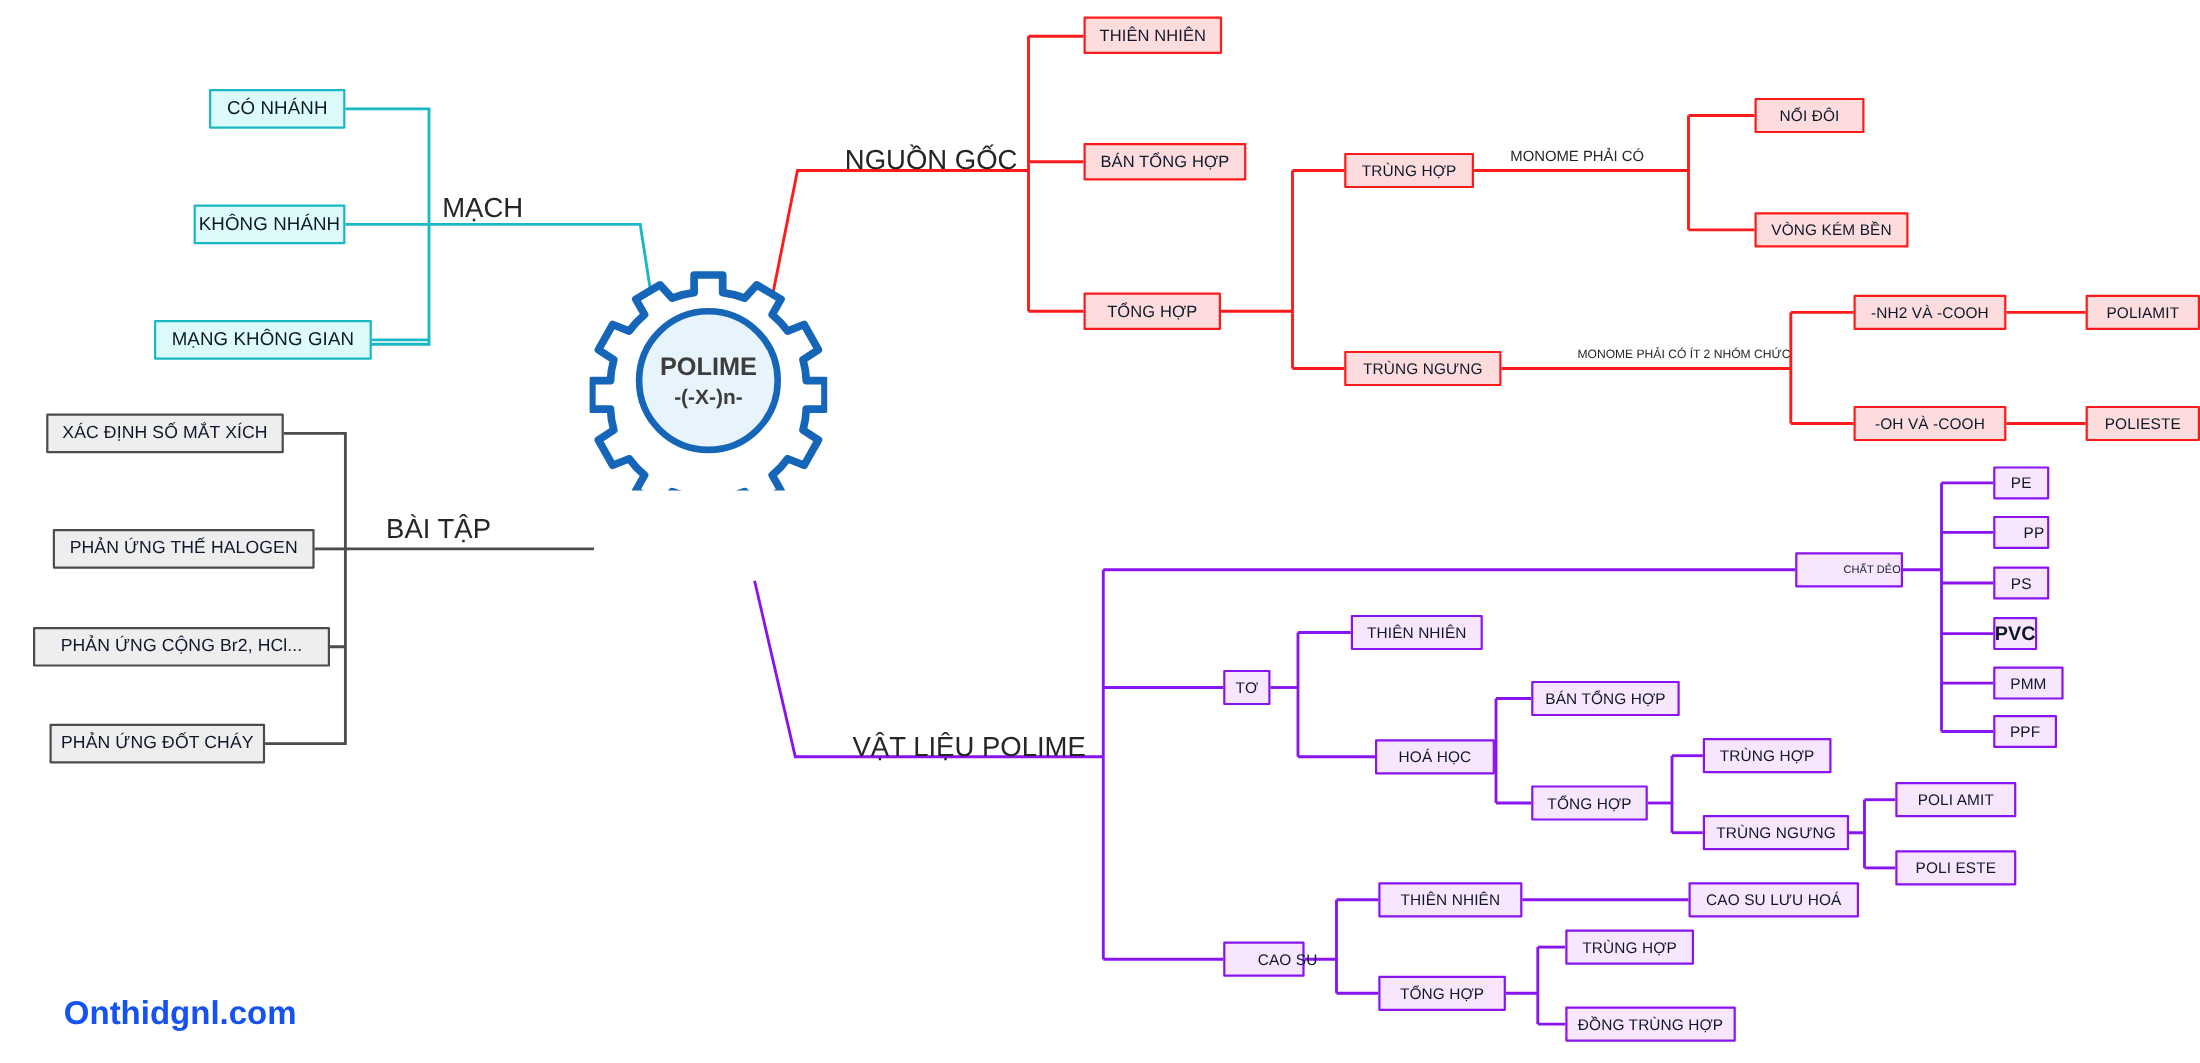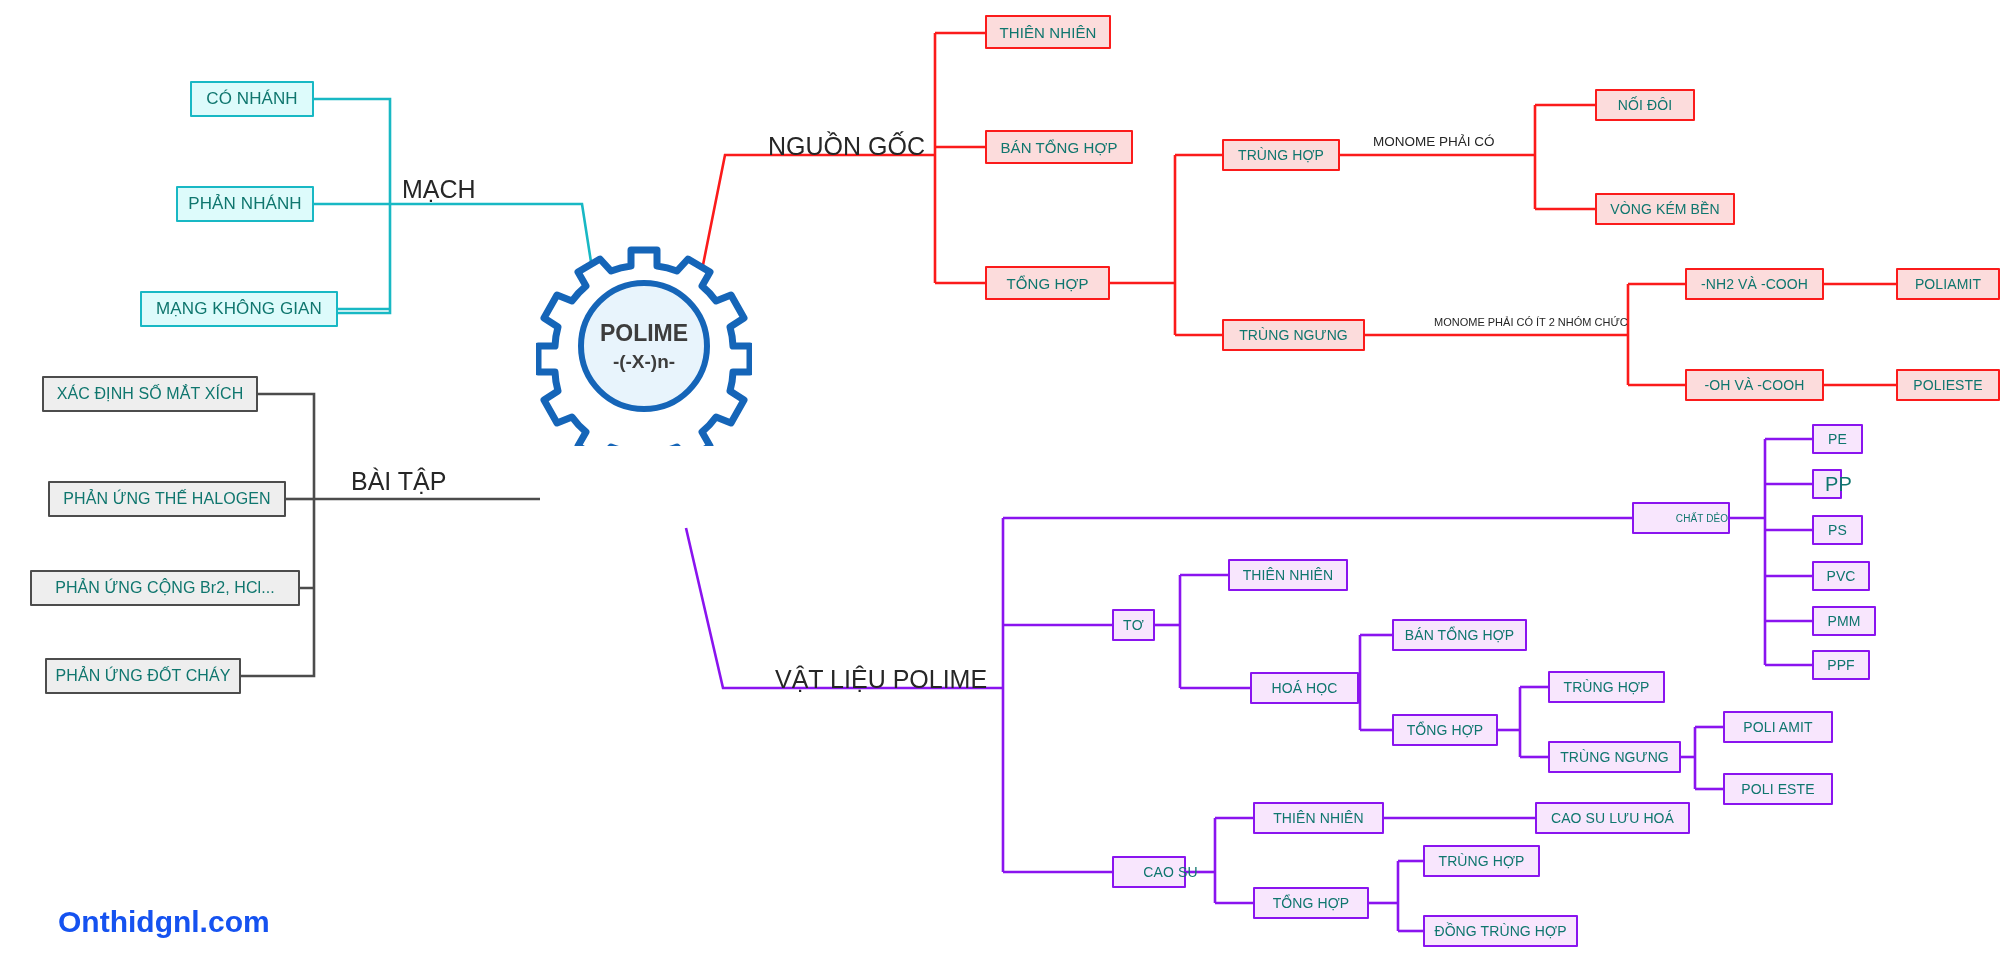--- a/index.html
+++ b/index.html
@@ -6,21 +6,21 @@
   html,body{margin:0;padding:0;background:#ffffff;}
   body{
     width:2000px;height:966px;overflow:hidden;position:relative;
     font-family:"Liberation Sans","DejaVu Sans",sans-serif;
   }
   #canvas{position:absolute;inset:0;width:2000px;height:966px;}
   .nodebox{
     position:absolute;box-sizing:border-box;
     display:flex;align-items:center;justify-content:center;
     border-radius:1px;white-space:nowrap;
-    color:#0f766e;letter-spacing:.1px;
+    color:#0f172a;letter-spacing:.1px;
   }
   
   .t-cyan  {background:#ddfbfb;border:2px solid #18b8c4;}
   .t-gray  {background:#eeeeee;border:2px solid #4c4c4c;}
   .t-red   {background:#fcdcdc;border:2px solid #fb1b1b;}
   .t-purple{background:#f8e6fd;border:2px solid #8a14ef;}
   .plainlabel{
     position:absolute;white-space:nowrap;color:#262626;
     display:flex;align-items:center;
   }
@@ -151,21 +151,21 @@
   <circle cx="108" cy="100" r="63" fill="#e8f4fc" stroke="#1565b8" stroke-width="6"></circle>
 </svg>
 <div id="gear-text">
   <div id="gear-title">POLIME</div>
   <div id="gear-sub">-(-X-)n-</div>
 </div>
 
 <div class="plainlabel lbl-branch" style="left:402px;top:175px;">MẠCH</div>
 
 <div class="nodebox t-cyan" style="left:190px;top:81px;width:124px;height:36px;font-size:17px;">CÓ NHÁNH</div>
-<div class="nodebox t-cyan" style="left:176px;top:186px;width:138px;height:36px;font-size:17px;">PHẢN NHÁNH</div>
+<div class="nodebox t-cyan" style="left:176px;top:186px;width:138px;height:36px;font-size:17px;">KHÔNG NHÁNH</div>
 <div class="nodebox t-cyan" style="left:140px;top:291px;width:198px;height:36px;font-size:17px;">MẠNG KHÔNG GIAN</div>
 
 <div class="plainlabel lbl-branch" style="left:351px;top:467px;">BÀI TẬP</div>
 
 <div class="nodebox t-gray" style="left:42px;top:376px;width:216px;height:36px;font-size:16px;">XÁC ĐỊNH SỐ MẮT XÍCH</div>
 <div class="nodebox t-gray" style="left:48px;top:481px;width:238px;height:36px;font-size:16px;">PHẢN ỨNG THẾ HALOGEN</div>
 <div class="nodebox t-gray" style="left:30px;top:570px;width:270px;height:36px;font-size:16px;">PHẢN ỨNG CỘNG Br2, HCl...</div>
 <div class="nodebox t-gray" style="left:45px;top:658px;width:196px;height:36px;font-size:16px;">PHẢN ỨNG ĐỐT CHÁY</div>
 
 <div class="plainlabel lbl-branch" style="left:768px;top:132px;">NGUỒN GỐC</div>
@@ -189,23 +189,23 @@
 <div class="nodebox t-red" style="left:1896px;top:268px;width:104px;height:32px;font-size:14px;">POLIAMIT</div>
 <div class="nodebox t-red" style="left:1896px;top:369px;width:104px;height:32px;font-size:14px;">POLIESTE</div>
 
 <div class="plainlabel lbl-branch" style="left:775px;top:665px;">VẬT LIỆU POLIME</div>
 
 <div class="nodebox t-purple" style="left:1632px;top:502px;width:98px;height:32px;font-size:10px;padding-left:42px;">CHẤT DẺO</div>
 <div class="nodebox t-purple" style="left:1112px;top:609px;width:43px;height:32px;font-size:14px;">TƠ</div>
 <div class="nodebox t-purple" style="left:1112px;top:856px;width:74px;height:32px;font-size:14px;padding-left:43px;">CAO SU</div>
 
 <div class="nodebox t-purple" style="left:1812px;top:424px;width:51px;height:30px;font-size:14px;">PE</div>
-<div class="nodebox t-purple" style="left:1812px;top:469px;width:30px;height:30px;font-size:20px;padding-left:23px;">PP</div>
+<div class="nodebox t-purple" style="left:1812px;top:469px;width:51px;height:30px;font-size:14px;padding-left:23px;">PP</div>
 <div class="nodebox t-purple" style="left:1812px;top:515px;width:51px;height:30px;font-size:14px;">PS</div>
-<div class="nodebox t-purple" style="left:1812px;top:561px;width:58px;height:30px;font-size:14px;">PVC</div>
+<div class="nodebox t-purple" style="left:1812px;top:561px;width:40px;height:30px;font-size:18px;font-weight:bold;">PVC</div>
 <div class="nodebox t-purple" style="left:1812px;top:606px;width:64px;height:30px;font-size:14px;">PMM</div>
 <div class="nodebox t-purple" style="left:1812px;top:650px;width:58px;height:30px;font-size:14px;">PPF</div>
 
 <div class="nodebox t-purple" style="left:1228px;top:559px;width:120px;height:32px;font-size:14px;">THIÊN NHIÊN</div>
 <div class="nodebox t-purple" style="left:1250px;top:672px;width:109px;height:32px;font-size:14px;">HOÁ HỌC</div>
 
 <div class="nodebox t-purple" style="left:1392px;top:619px;width:135px;height:32px;font-size:14px;">BÁN TỔNG HỢP</div>
 <div class="nodebox t-purple" style="left:1392px;top:714px;width:106px;height:32px;font-size:14px;">TỔNG HỢP</div>
 
 <div class="nodebox t-purple" style="left:1548px;top:671px;width:117px;height:32px;font-size:14px;">TRÙNG HỢP</div>

